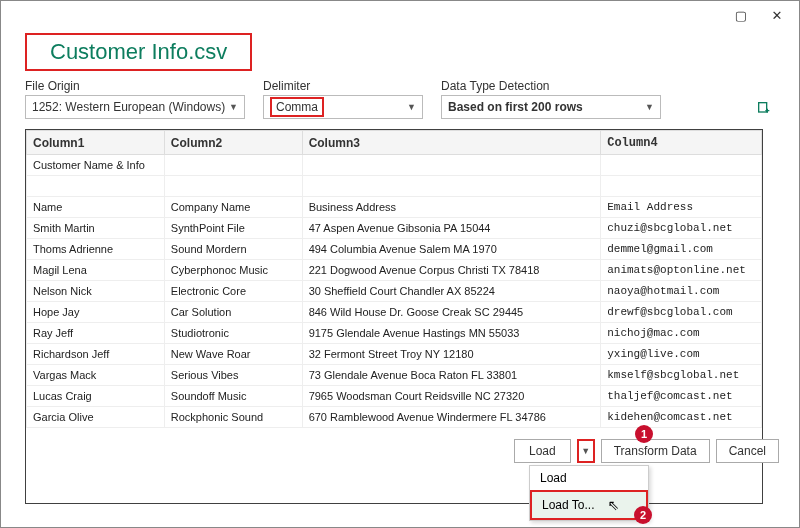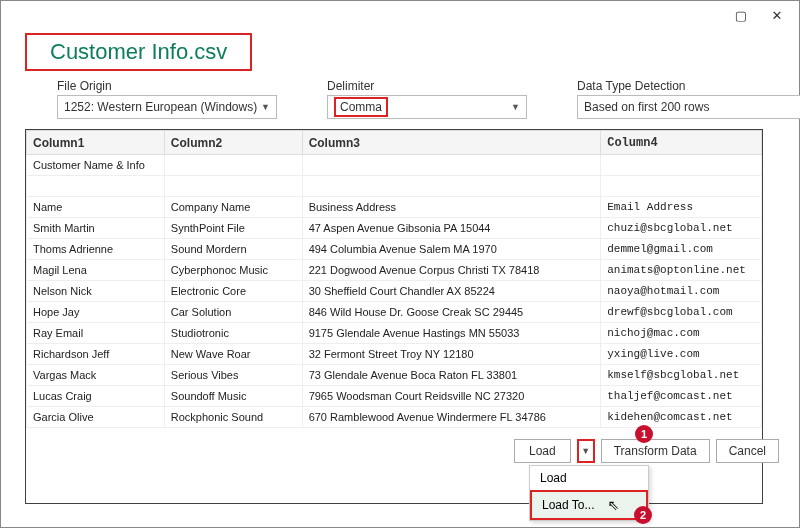--- a/index.html
+++ b/index.html
@@ -2,26 +2,26 @@
 <html><head>
 <meta charset="utf-8">
 <style>
   * { box-sizing: border-box; font-family: "Segoe UI", Arial, sans-serif; }
   body { margin:0; background:#f0f0f0; width:800px; height:528px; overflow:hidden; }
   .window { position:relative; width:800px; height:528px; background:#fff; border:1px solid #888; }
   .titlebar { height:28px; display:flex; justify-content:flex-end; align-items:center; padding:0 4px; }
   .winbtn { width:36px; height:22px; display:flex; align-items:center; justify-content:center; font-size:13px; color:#333; cursor:pointer; }
   .page-title { font-size:22px; color:#0d7d5e; padding:4px 23px; margin:4px 0 8px 24px; display:inline-block; border:2px solid #d22; }
   .controls { display:flex; gap:18px; padding:0 24px 8px 24px; align-items:flex-end;}
-  .ctrl-group { display:flex; flex-direction:column;margin-left:32px; }
+  .ctrl-group { display:flex; flex-direction:column; }
   .ctrl-label { font-size:12px; color:#333; margin-bottom:2px; }
   .dropdown { height:24px; border:1px solid #bbb; background:#fff; display:flex; align-items:center; justify-content:space-between; padding:0 6px; font-size:12px; color:#333; cursor:pointer; }
   .dd-file { width:220px;}
-  .dd-del { width:200px; }
-  .dd-det { width:256px;}
+  .dd-del { width:160px; }
+  .dd-det { width:220px;font-weight:bold;}
   .del-box { border:2px solid #d22; padding:1px 4px; display:inline-block; }
   .caret { font-size:9px; color:#555; }
   .refresh { margin-left:auto; width:22px; height:22px; display:flex; align-items:center; justify-content:center; cursor:pointer; }
   .refresh svg {width:16px;height:16px;}
   .table-wrap { margin:2px 36px 0 24px; border:1px solid #404040; height:375px; overflow:hidden; }
   table { border-collapse:collapse; width:100%; table-layout:fixed; }
   th { background:#f5f5f5; border:1px solid #ddd; font-size:12px; font-weight:600; color:#333; padding:4px 6px; text-align:left; height:24px;}
   td { border:1px solid #eee; font-size:11px; color:#222; padding:3px 6px; height:21px; white-space:nowrap; overflow:hidden; text-overflow:ellipsis;}
   .c1{width:120px;} .c2{width:120px;} .c3{width:260px;} .c4{width:140px;font-family:Liberation Mono, monospace;}
   .footer { position:absolute; bottom:6px; right:20px; left:80px; }
@@ -132,21 +132,21 @@
             <td class="c3">30 Sheffield Court Chandler AX 85224</td>
             <td class="c4">naoya@hotmail.com</td>
           </tr>
           <tr>
             <td class="c1">Hope Jay</td>
             <td class="c2">Car Solution</td>
             <td class="c3">846 Wild House Dr. Goose Creak SC 29445</td>
             <td class="c4">drewf@sbcglobal.com</td>
           </tr>
           <tr>
-            <td class="c1">Ray Email</td>
+            <td class="c1">Ray Jeff</td>
             <td class="c2">Studiotronic</td>
             <td class="c3">9175 Glendale Avenue Hastings MN 55033</td>
             <td class="c4">nichoj@mac.com</td>
           </tr>
           <tr>
             <td class="c1">Richardson Jeff</td>
             <td class="c2">New Wave Roar</td>
             <td class="c3">32 Fermont Street Troy NY 12180</td>
             <td class="c4">yxing@live.com</td>
           </tr>

